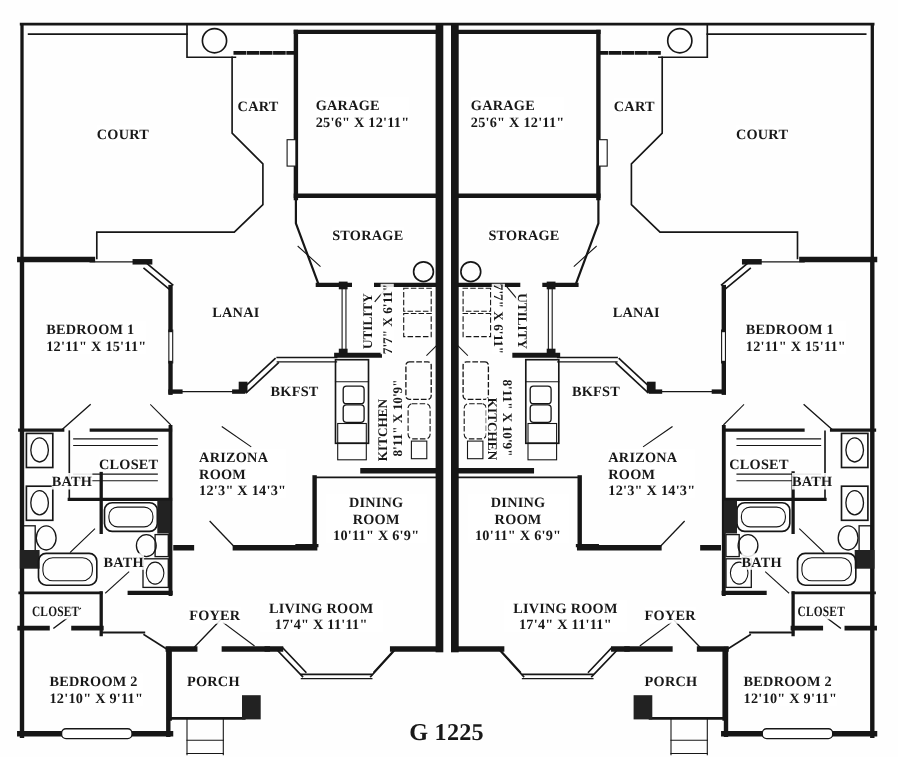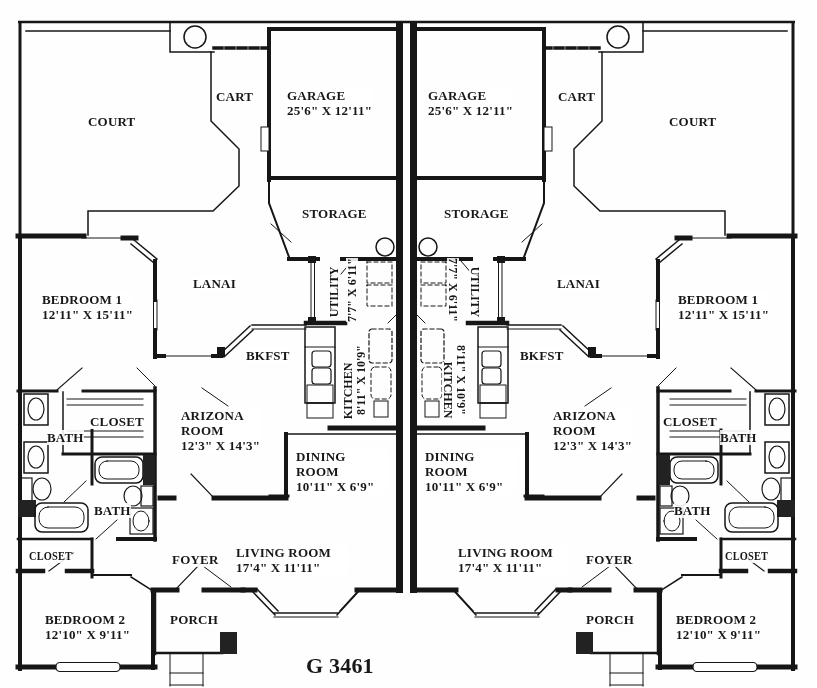--- a/index.html
+++ b/index.html
@@ -1,21 +1,21 @@
 <!DOCTYPE html>
 <html><head>
 <meta charset="utf-8">
 <style>
   html,body{margin:0;padding:0;background:#fff;}
   #plan{position:relative;width:817px;height:688px;background:#fefefe;overflow:hidden;
         font-family:"Liberation Serif",serif;color:#181818;}
   #plan svg{position:absolute;left:0;top:0;}
   .lb{position:absolute;font-weight:bold;font-size:13px;line-height:15px;
       letter-spacing:.2px;white-space:pre;background:rgba(255,255,255,.88);}
-  .ctr{text-align:left;}
+  .ctr{text-align:center;}
   .vlb{position:absolute;font-weight:bold;font-size:12px;line-height:12px;
        white-space:nowrap;background:rgba(255,255,255,.88);}
   .vl{transform:translate(-50%,-50%) rotate(-90deg);}
   .vr{transform:translate(-50%,-50%) rotate(90deg);}
   .cond{transform:scaleX(.8);transform-origin:0 50%;}
   .t1{font-weight:bold;font-size:22px;line-height:25px;}
 </style>
 </head>
 <body>
 
@@ -208,17 +208,17 @@
 <div class="lb" style="left:720px;top:430px">BATH</div>
 <div class="lb" style="left:674px;top:503px">BATH</div>
 <div class="lb cond" style="left:725px;top:548px">CLOSET</div>
 <div class="lb ctr" style="left:425px;top:449px;width:92px"><div>DINING</div><div>ROOM</div><div>10'11" X 6'9"</div></div>
 <div class="lb ctr" style="left:458px;top:545px;width:112px"><div>LIVING ROOM</div><div>17'4" X 11'11"</div></div>
 <div class="lb" style="left:586px;top:552px">FOYER</div>
 <div class="lb" style="left:586px;top:612px">PORCH</div>
 <div class="lb" style="left:676px;top:612px"><div>BEDROOM 2</div><div>12'10" X 9'11"</div></div>
 
 <div class="lb ctr" style="left:306px;top:623px;width:200px;background:transparent">
-  <div class="t1">G 3461</div>
+  <div class="t1">G 1225</div>
   
 </div>
 
 </div>
 
 </body></html>

